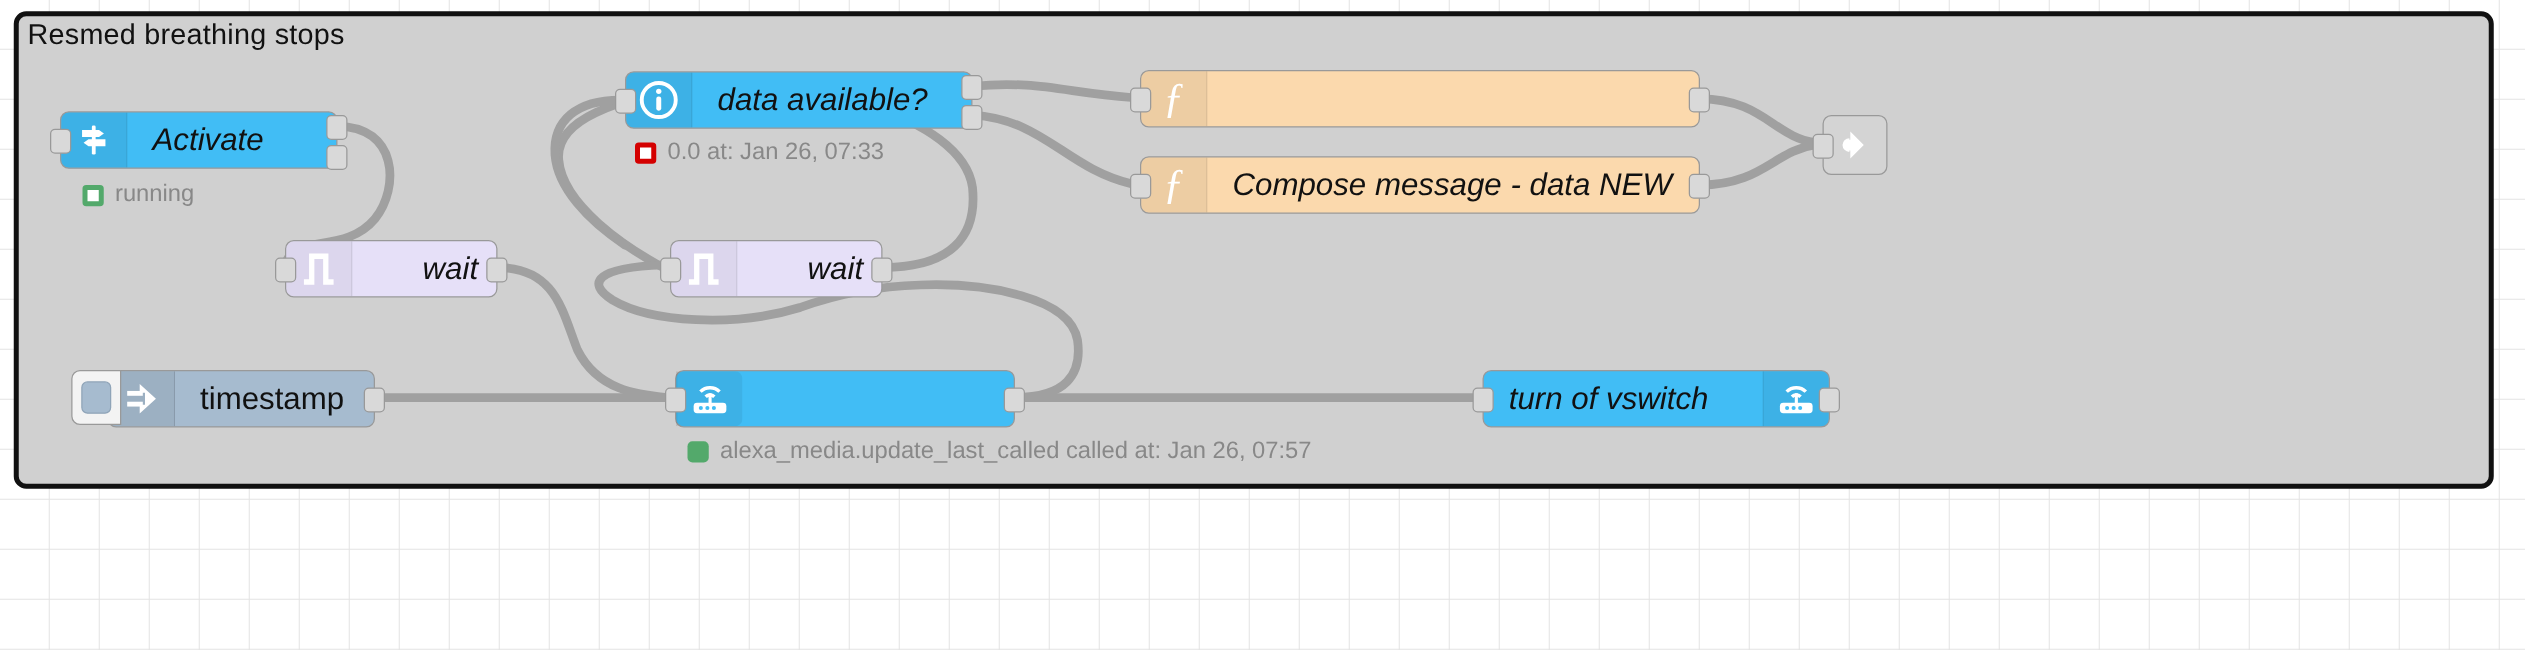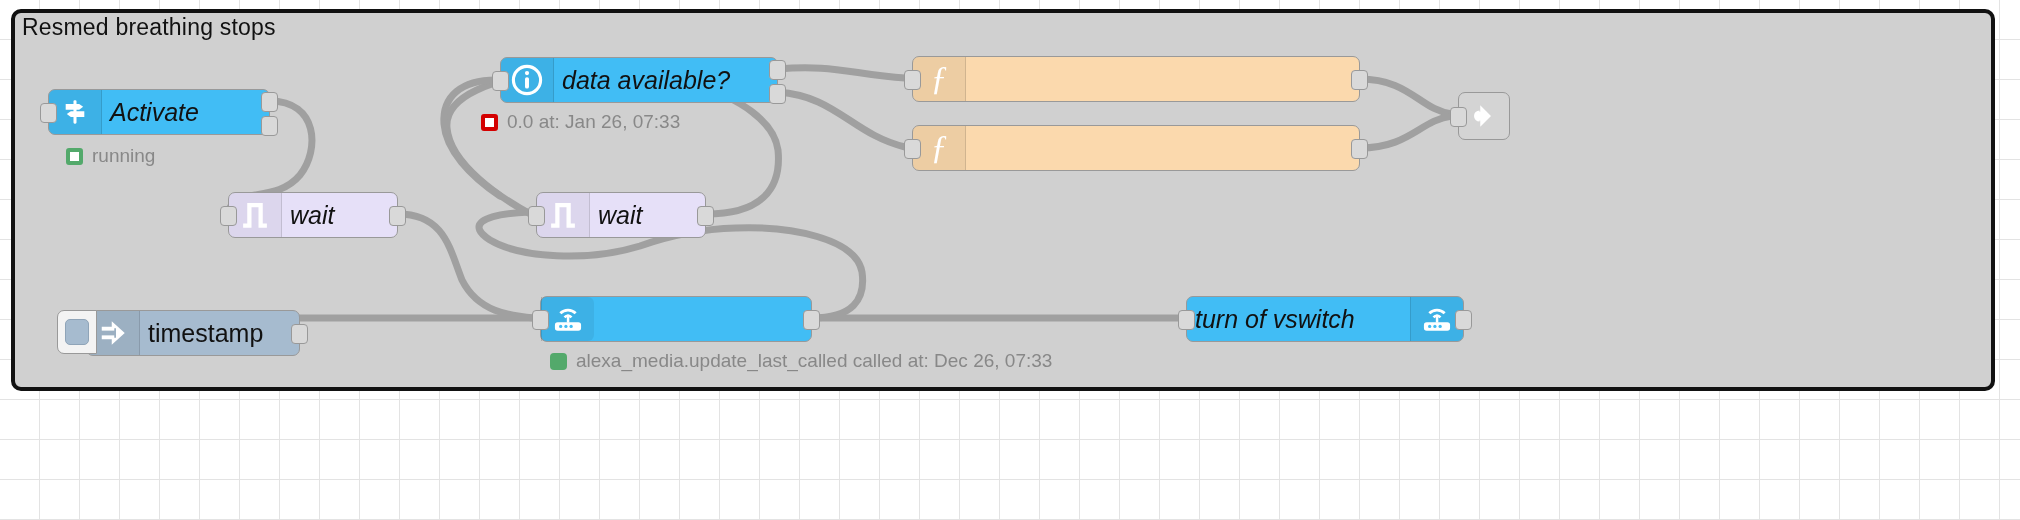--- a/index.html
+++ b/index.html
@@ -12,32 +12,32 @@
   #group{position:absolute;left:11px;top:9px;width:1984px;height:382px;
     background:#d0d0d0;border:4px solid #111;border-radius:10px;box-sizing:border-box;}
   #group-label{position:absolute;left:22px;top:14px;font-size:23px;color:#111;
     letter-spacing:.2px;white-space:nowrap;}
   #wires{position:absolute;left:0;top:0;width:2020px;height:520px;pointer-events:none;}
   .node{position:absolute;box-sizing:border-box;border:1px solid #999;border-radius:7px;
     display:flex;align-items:stretch;overflow:visible;
     box-shadow:0 0 0 0 rgba(0,0,0,0);}
   .node .lbl{flex:1;display:flex;align-items:center;font-style:italic;font-size:25px;
     color:#111;white-space:nowrap;}
-  .node .lbl.pl{padding-left:8px;}
+  .node .lbl.pl{padding-left:20px;}
   .node .lbl.upright{font-style:normal;}
   .icobox{width:52px;display:flex;align-items:center;justify-content:center;flex:0 0 52px;}
   .icobox.left{border-right:1px solid rgba(0,0,0,.12);border-radius:6px 0 0 6px;}
   .icobox.right{border-left:1px solid rgba(0,0,0,.12);border-radius:0 6px 6px 0;}
   .ha{background:#41bdf5;}
   .ha .icobox{background:rgba(0,0,0,.06);}
   .fn{background:#fbd9ad;}
   .fn .icobox{background:rgba(0,0,0,.055);}
-  .delay{background:#e6e0f8;}
+  .delay{background:#e6e0f8;gap:36px;}
   .delay .icobox{background:rgba(0,0,0,.045);}
-  .inj{background:#a6bbcf;margin-top:14px;}
+  .inj{background:#a6bbcf;}
   .inj .icobox{background:rgba(0,0,0,.06);}
   .grey{background:#d4d4d4;}
   .port{position:absolute;width:17px;height:20px;background:#d9d9d9;border:1px solid #999;
     border-radius:4px;box-sizing:border-box;}
   .status{position:absolute;display:flex;align-items:center;gap:9px;font-size:19px;color:#888;
     white-space:nowrap;}
   .dot{width:17px;height:17px;border-radius:3px;box-sizing:border-box;flex:0 0 17px;}
   .dot.ring-green{background:#fff;border:4px solid #53a96b;}
   .dot.ring-red{background:#fff;border:4px solid #d40000;}
   .dot.solid-green{background:#53a96b;border-radius:4px;}
@@ -106,21 +106,21 @@
         <circle cx="12" cy="12" r="9.6" fill="none" stroke="#fff" stroke-width="2.2"></circle>
         <circle cx="12" cy="7.1" r="1.5" fill="#fff"></circle>
         <rect x="10.6" y="10" width="2.8" height="8" rx="1.3" fill="#fff"></rect>
       </svg>
     </div>
     <div class="lbl pl">data available?</div>
     <div class="port" style="left:-9px;top:13px;"></div>
     <div class="port" style="right:-9px;top:2px;"></div>
     <div class="port" style="right:-9px;top:26px;"></div>
   </div>
-  <div class="status" style="left:481px;top:111px;">
+  <div class="status" style="left:508px;top:111px;">
     <span class="dot ring-red"></span>
     <span>0.0 at: Jan 26, 07:33</span>
   </div>
 
   <div class="node delay" style="left:228px;top:192px;width:170px;height:46px;">
     <div class="icobox left">
       <svg class="ico" width="30" height="28" viewBox="0 0 24 22" fill="none" stroke="#fff" stroke-width="3.4" stroke-linejoin="miter">
         <path d="M2.5 19.5h5V3h9v16.5h5"></path>
       </svg>
     </div>
@@ -149,20 +149,21 @@
     <div class="port" style="left:-9px;top:13px;"></div>
     <div class="port" style="right:-9px;top:13px;"></div>
   </div>
 
   <div class="node fn" style="left:912px;top:125px;width:448px;height:46px;">
     <div class="icobox left">
       <svg class="ico" width="26" height="34" viewBox="0 0 18 26">
         <text x="9" y="21" text-anchor="middle" font-family="'Liberation Serif',serif" font-size="26" font-style="italic" fill="#fff">ƒ</text>
       </svg>
     </div>
+    <div class="lbl pl">Compose message - data NEW</div>
     <div class="port" style="left:-9px;top:13px;"></div>
     <div class="port" style="right:-9px;top:13px;"></div>
   </div>
 
   <div class="node grey" style="left:1458px;top:92px;width:52px;height:48px;justify-content:center;">
     <div class="icobox">
       <svg class="ico" width="30" height="30" viewBox="0 0 24 24" fill="#fff">
         <path d="M4 12a4.4 4.4 0 0 1 4.4-4.4v8.8A4.4 4.4 0 0 1 4 12z"></path>
         <path d="M9 3.4 17.6 12 9 20.6v-5.1H6.6v-6.9H9z"></path>
       </svg>
@@ -196,21 +197,21 @@
         <path d="M13 5.3a7.2 7.2 0 0 1 5.1 2.1l1.5-1.5A9.3 9.3 0 0 0 13 3.2a9.3 9.3 0 0 0-6.6 2.7l1.5 1.5A7.2 7.2 0 0 1 13 5.3z"></path>
         <path d="M13 1.2a11.3 11.3 0 0 1 8 3.3l1.5-1.5A13.4 13.4 0 0 0 13-.9 13.4 13.4 0 0 0 3.5 3l1.5 1.5A11.3 11.3 0 0 1 13 1.2z" opacity="0"></path>
         <path d="M9.6 9a4.8 4.8 0 0 1 6.8 0l-1.5 1.5a2.7 2.7 0 0 0-3.8 0z"></path>
       </svg>
     </div>
     <div class="port" style="left:-9px;top:13px;"></div>
     <div class="port" style="right:-9px;top:13px;"></div>
   </div>
   <div class="status" style="left:550px;top:350px;">
     <span class="dot solid-green"></span>
-    <span>alexa_media.update_last_called called at: Dec 26, 07:33</span>
+    <span>alexa_media.update_last_called called at: Jan 26, 07:57</span>
   </div>
 
   <div class="node ha" style="left:1186px;top:296px;width:278px;height:46px;">
     <div class="lbl pl">turn of vswitch</div>
     <div class="icobox right">
       <svg class="ico" width="34" height="30" viewBox="0 0 26 22" fill="#fff">
         <rect x="3" y="13.5" width="20" height="6.4" rx="2.1"></rect>
         <rect x="12.1" y="7.6" width="1.9" height="6.2"></rect>
         <circle cx="7.4" cy="16.7" r="1.25" fill="#41bdf5"></circle>
         <circle cx="11.4" cy="16.7" r="1.25" fill="#41bdf5"></circle>

